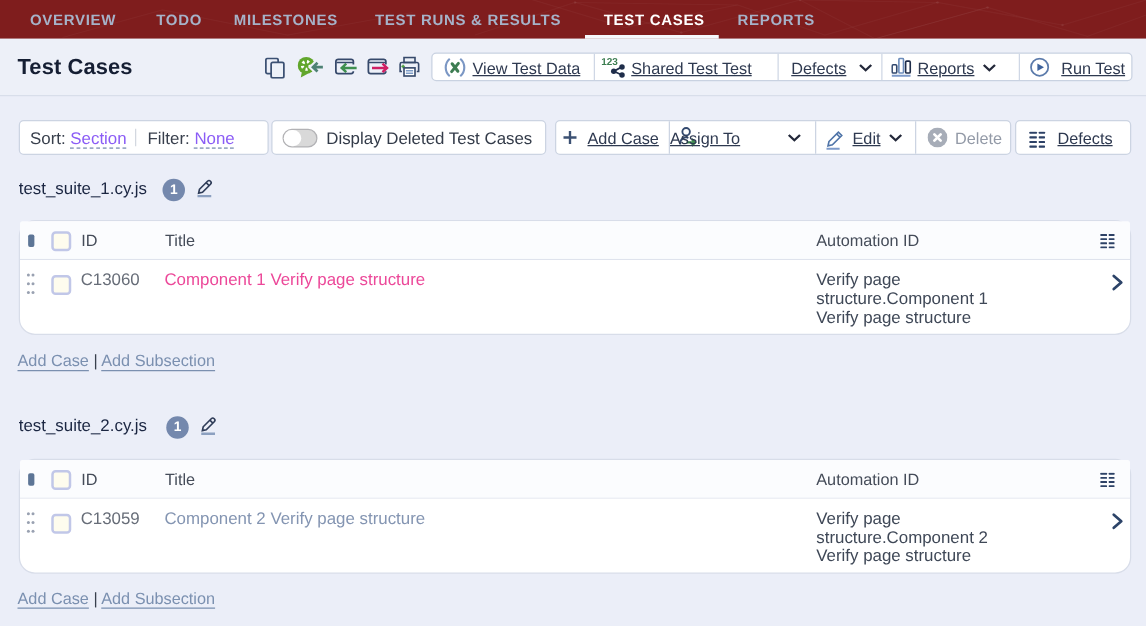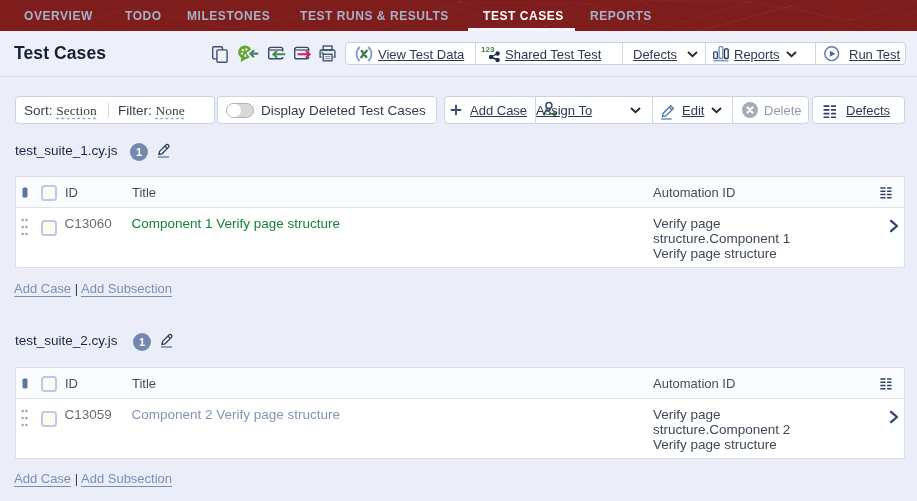--- a/index.html
+++ b/index.html
@@ -15,26 +15,26 @@
   .hdr { position:absolute; left:0; top:31px; width:917px; height:46px; background:#edf0f8; border-bottom:1px solid #d8deea; }
   .h1 { position:absolute; left:14px; top:43px; font-size:17.5px; font-weight:bold; color:#151e33; letter-spacing:0.1px; }
   .ico { position:absolute; }
   
   .bgroup { position:absolute; background:#fff; border:1px solid #c9d2e1; border-radius:4px; }
   .bsep { position:absolute; top:0; bottom:0; width:1px; background:#cfd7e5; }
   .btxt { position:absolute; font-size:13px; color:#2e3950; white-space:nowrap;text-decoration:underline; }
   .btxt-gray { position:absolute; font-size:13px; color:#939aa7; white-space:nowrap; }
   
   .tbox { position:absolute; background:#fff; border:1px solid #ccd4e2; border-radius:4px; }
-  .lnk { color:#404040;font-family:Liberation Serif, serif; }
+  .lnk { color:#8b5cf6; }
   .dashed { text-decoration:underline; text-decoration-style:dashed; text-underline-offset:3px; text-decoration-color:#9dabc5; }
   
   .sectitle { position:absolute; font-size:13.5px; font-weight:normal; color:#1b2642; }
   .badge { position:absolute; width:18px; height:18px; border-radius:50%; background:#7488ad; color:#fff; font-size:11px; font-weight:bold; text-align:center; line-height:18px; }
-  .table { position:absolute; left:15px; width:890px; height:92px; background:#fff; border:1px solid #d8dde9; border-radius:2px; }
+  .table { position:absolute; left:15px; width:890px; height:92px; background:#fff; border:1px solid #d8dde9; border-radius:13px; }
   .thead { position:absolute; left:0; top:0; right:0; height:31px; background:#fbfcfe; border-bottom:1px solid #dfe3ed; border-radius:2px 2px 0 0; }
   .th { position:absolute; top:8px; font-size:13px; color:#454c59; }
   .cbox { position:absolute; width:16px; height:16px; background:#fefcee; border:2px solid #c1c7e8; border-radius:3.5px; }
   .rowtxt { position:absolute; font-size:13.5px; }
   .addlinks { position:absolute; left:14px; font-size:13px; color:#39404d; }
   .addlinks a { color:#7b90b0; text-decoration:underline; text-underline-offset:2.5px; }
 </style>
 </head>
 <body>
 
@@ -228,21 +228,21 @@
       <circle cx="1.7" cy="2" r="1.2"></circle>
         <circle cx="5.4" cy="2" r="1.2"></circle>
       <circle cx="1.7" cy="9" r="1.2"></circle>
         <circle cx="5.4" cy="9" r="1.2"></circle>
       <circle cx="1.7" cy="16" r="1.2"></circle>
         <circle cx="5.4" cy="16" r="1.2"></circle>
     </g>
   </svg>
   <div class="cbox" style="left:25px;top:42.5px"></div>
   <div class="rowtxt" style="left:48.5px;top:39px;color:#676d78">C13060</div>
-  <div class="rowtxt" style="left:115.5px;top:39px;color:#15803d">Component 1 Verify page structure</div>
+  <div class="rowtxt" style="left:115.5px;top:39px;color:#ec4899">Component 1 Verify page structure</div>
   <div class="rowtxt" style="left:637px;top:39px;color:#3f4857;line-height:15px">Verify page<br>structure.Component 1<br>Verify page structure</div>
   <svg class="abs" style="left:873px;top:42px" width="10" height="14">
       <path d="M2 1.8 L8 7 L2 12.2" fill="none" stroke="#2c4368" stroke-width="2.2" stroke-linecap="round" stroke-linejoin="round"></path>
     </svg>
 </div>
 
 <div class="addlinks" style="top:281px"><a>Add Case</a> | <a>Add Subsection</a></div>
 
 <div class="sectitle" style="left:15px;top:333px">test_suite_2.cy.js</div>
 <div class="badge" style="left:133px;top:333px">1</div>

